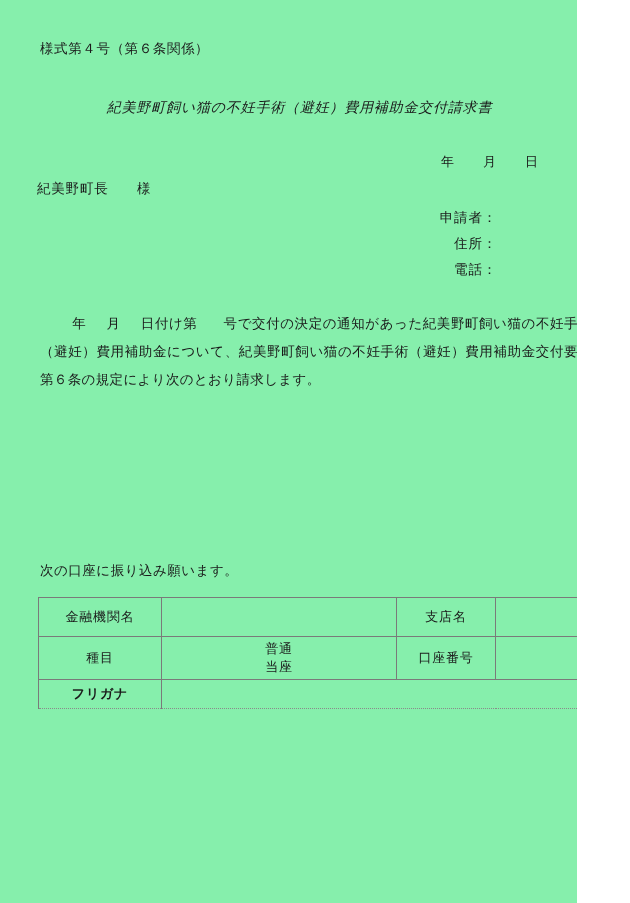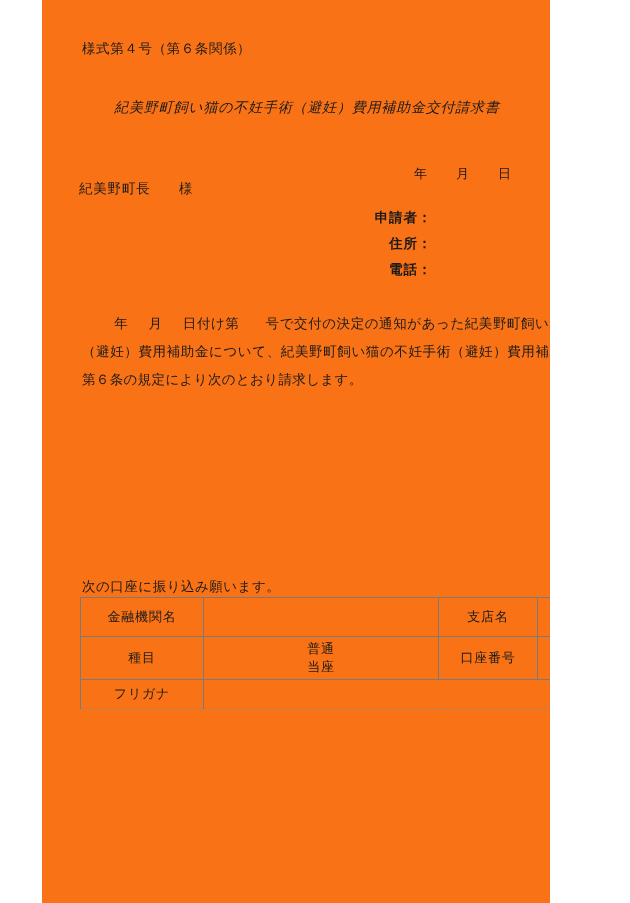--- a/index.html
+++ b/index.html
@@ -7,26 +7,25 @@
     margin: 0;
     padding: 0;
     background: #ffffff;
   }
   body {
     font-family: "Liberation Serif", "DejaVu Serif", serif;
     color: #1a1a1a;
   }
   .page {
     position: relative;
-    width: 508px;
+    width: 577px;
     height: 903px;
-    background: #f97316;
+    background: #86efac;
     overflow: hidden;
     box-sizing: border-box;
-    margin-left: 42px;
   }
 
   
   .form-no {
     position: absolute;
     left: 40px;
     top: 40px;
     font-size: 13.5px;
     letter-spacing: 0.6px;
     white-space: nowrap;
@@ -40,42 +39,41 @@
     font-size: 14px;
     letter-spacing: 0.8px;
     white-space: nowrap;
     padding-left: 22px;
     box-sizing: border-box;
     font-style: italic;
   }
   .date-line {
     position: absolute;
     right: 38px;
-    top: 165px;
+    top: 153px;
     font-size: 13px;
     letter-spacing: 1px;
     white-space: nowrap;
   }
   .addressee {
     position: absolute;
     left: 37px;
     top: 180px;
     font-size: 13.5px;
     letter-spacing: 0.8px;
     white-space: nowrap;
   }
 
   .applicant-block {
     position: absolute;
     left: 0;
     top: 205px;
     width: 100%;
     box-sizing: border-box;
-    padding-right: 118px;
-    font-weight: bold;
+    padding-right: 80px;
   }
   .applicant-row {
     text-align: right;
     font-size: 13.5px;
     letter-spacing: 0.8px;
     line-height: 26px;
     white-space: nowrap;
   }
 
   .body-text {
@@ -115,21 +113,21 @@
     text-align: center;
   }
   .amount-value {
     text-align: right;
   }
 
   
   .bank-note {
     position: absolute;
     left: 40px;
-    top: 578px;
+    top: 562px;
     font-size: 13.5px;
     letter-spacing: 0.5px;
     white-space: nowrap;
   }
   .bank-table {
     position: absolute;
     left: 38px;
     top: 597px;
     width: 552px;
     border-collapse: collapse;
@@ -148,21 +146,21 @@
   .row-holder td { height: 46px; }
 
   .cell-label-1 { width: 110px; }
   .cell-bankname { width: 222px; }
   .cell-branch-label { width: 86px; }
 
   .cell-type-label { width: 110px; }
   .cell-type-opts { width: 118px; line-height: 18px; }
   .cell-acct-label { width: 104px; }
 
-  .dotted-bottom { border-bottom: 1px dotted #8a8a8a !important; }
+  .dotted-bottom { border-bottom: 1px dotted #8a8a8a !important; font-weight: bold; }
   .dotted-top { border-top: 1px dotted #8a8a8a !important; }
   .stacked { display: block; }
 </style>
 </head>
 <body>
 
 <div class="page">
 
   <div class="form-no">様式第４号（第６条関係）</div>
 

